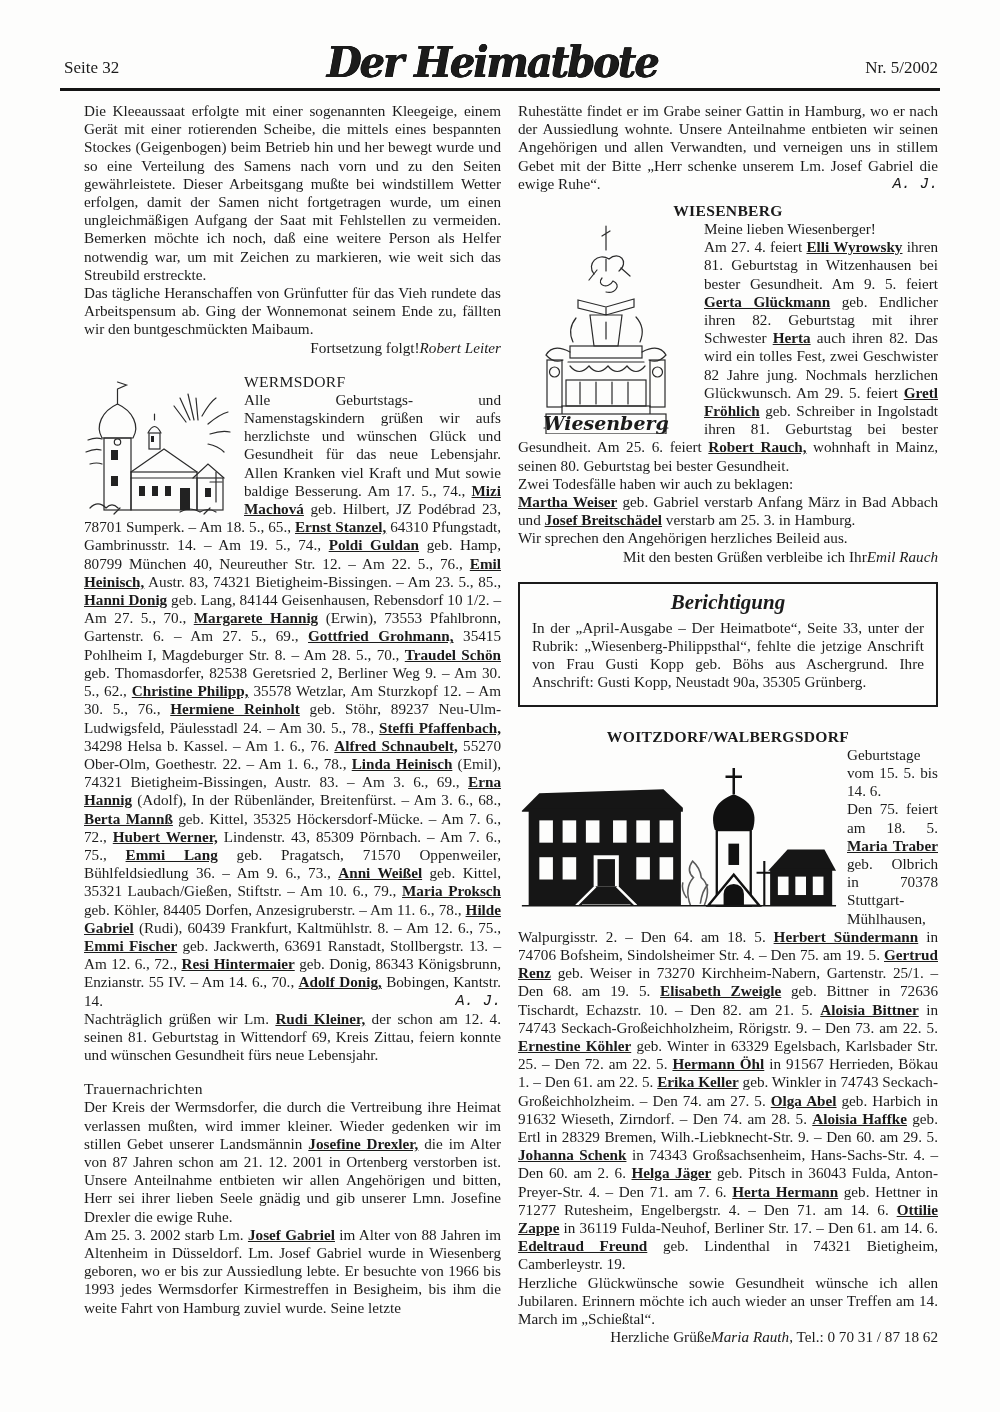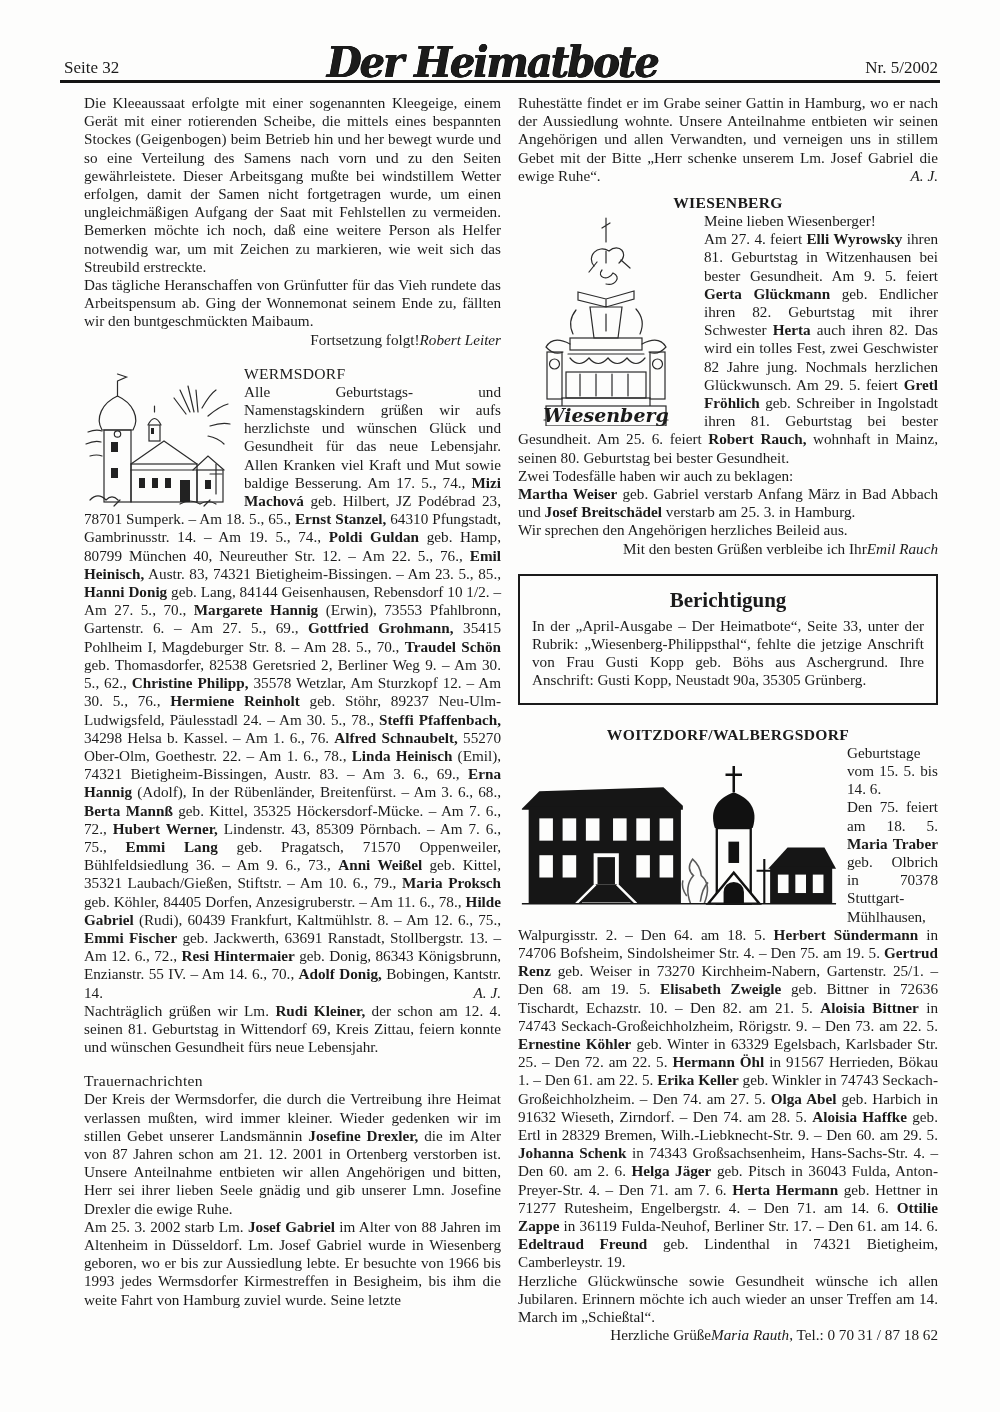--- a/index.html
+++ b/index.html
@@ -3,37 +3,37 @@
 <meta charset="utf-8">
 <style>
   html,body{margin:0;padding:0;background:#ffffff;}
   .page{
     position:relative;width:1000px;height:1412px;margin:0 auto;
     background:#fdfdfc;color:#1b1b1b;overflow:hidden;
     font-family:"Liberation Serif","DejaVu Serif",serif;
   }
   
   .header{display:flex;align-items:flex-end;justify-content:space-between;
-    padding:44px 62px 0 64px;}
+    padding:44px 62px 8px 64px;}
   .pageno,.issue{font-size:17px;line-height:1;padding-bottom:4px;}
   .masthead{
     font-family:"DejaVu Serif",serif;font-weight:bold;font-style:italic;
     font-size:40px;line-height:0.9;letter-spacing:-2px;
     text-shadow:0.6px 0 #000, -0.3px 0 #000;
     transform:scaleY(1.08);
   }
   .rule{border-top:3px solid #141414;margin:0 60px;}
   
   .columns{display:flex;gap:17px;padding:11px 62px 0 84px;}
   .col{font-size:15.2px;line-height:18.2px;text-align:justify;}
   .col-left{width:421px;}
   .col-right{width:424px;}
   p{margin:0;}
-  .b{font-weight:bold;}
-  .sig{float:right;font-style:italic;}
+  .b{font-weight:bold;text-decoration:underline;}
+  .sig{float:right;font-style:italic;font-family:Liberation Mono, monospace;}
   .sigline{display:flex;justify-content:flex-end;align-items:baseline;}
   .sigline .name{font-style:italic;}
   h2,h3{margin:0;font-size:15.6px;line-height:19px;}
   .sec-heading-center{text-align:center;font-weight:bold;letter-spacing:.3px;}
   .sec-heading-left{text-align:left;font-weight:normal;letter-spacing:.3px;}
   .mt-sm{margin-top:8px;}
   .mt-md{margin-top:15px;}
   .mt-lg{margin-top:20px;}
   
   .illu{display:block;}
@@ -41,21 +41,21 @@
   .fountain-illu{float:left;width:176px;height:212px;margin:2px 10px 2px 0;}
   .village-illu{float:left;width:320px;height:164px;margin:4px 9px 2px 0;}
   .sketch{stroke:#2b2b2b;fill:none;stroke-width:1.2;stroke-linecap:round;}
   .sketch-fill{fill:#222;stroke:none;}
   .blackletter-label{
     font-family:"DejaVu Serif",serif;font-weight:bold;font-style:italic;
     font-size:19px;fill:#1b1b1b;
   }
   
   .box{border:2.5px solid #1b1b1b;padding:6px 12px 13px 12px;margin-top:16px;background:#fdfdfc;}
-  .box h2{font-size:21px;text-align:center;font-weight:bold;margin:9px 0 7px 0;}
+  .box h2{font-size:21px;text-align:center;font-weight:bold;margin:3px 0 7px 0;font-style:italic;}
   .clearfix::after{content:"";display:block;clear:both;}
 </style>
 </head>
 <body>
 
 <div class="page">
 
   <div class="header">
     <span class="pageno">Seite 32</span>
     <span class="masthead">Der Heimatbote</span>

